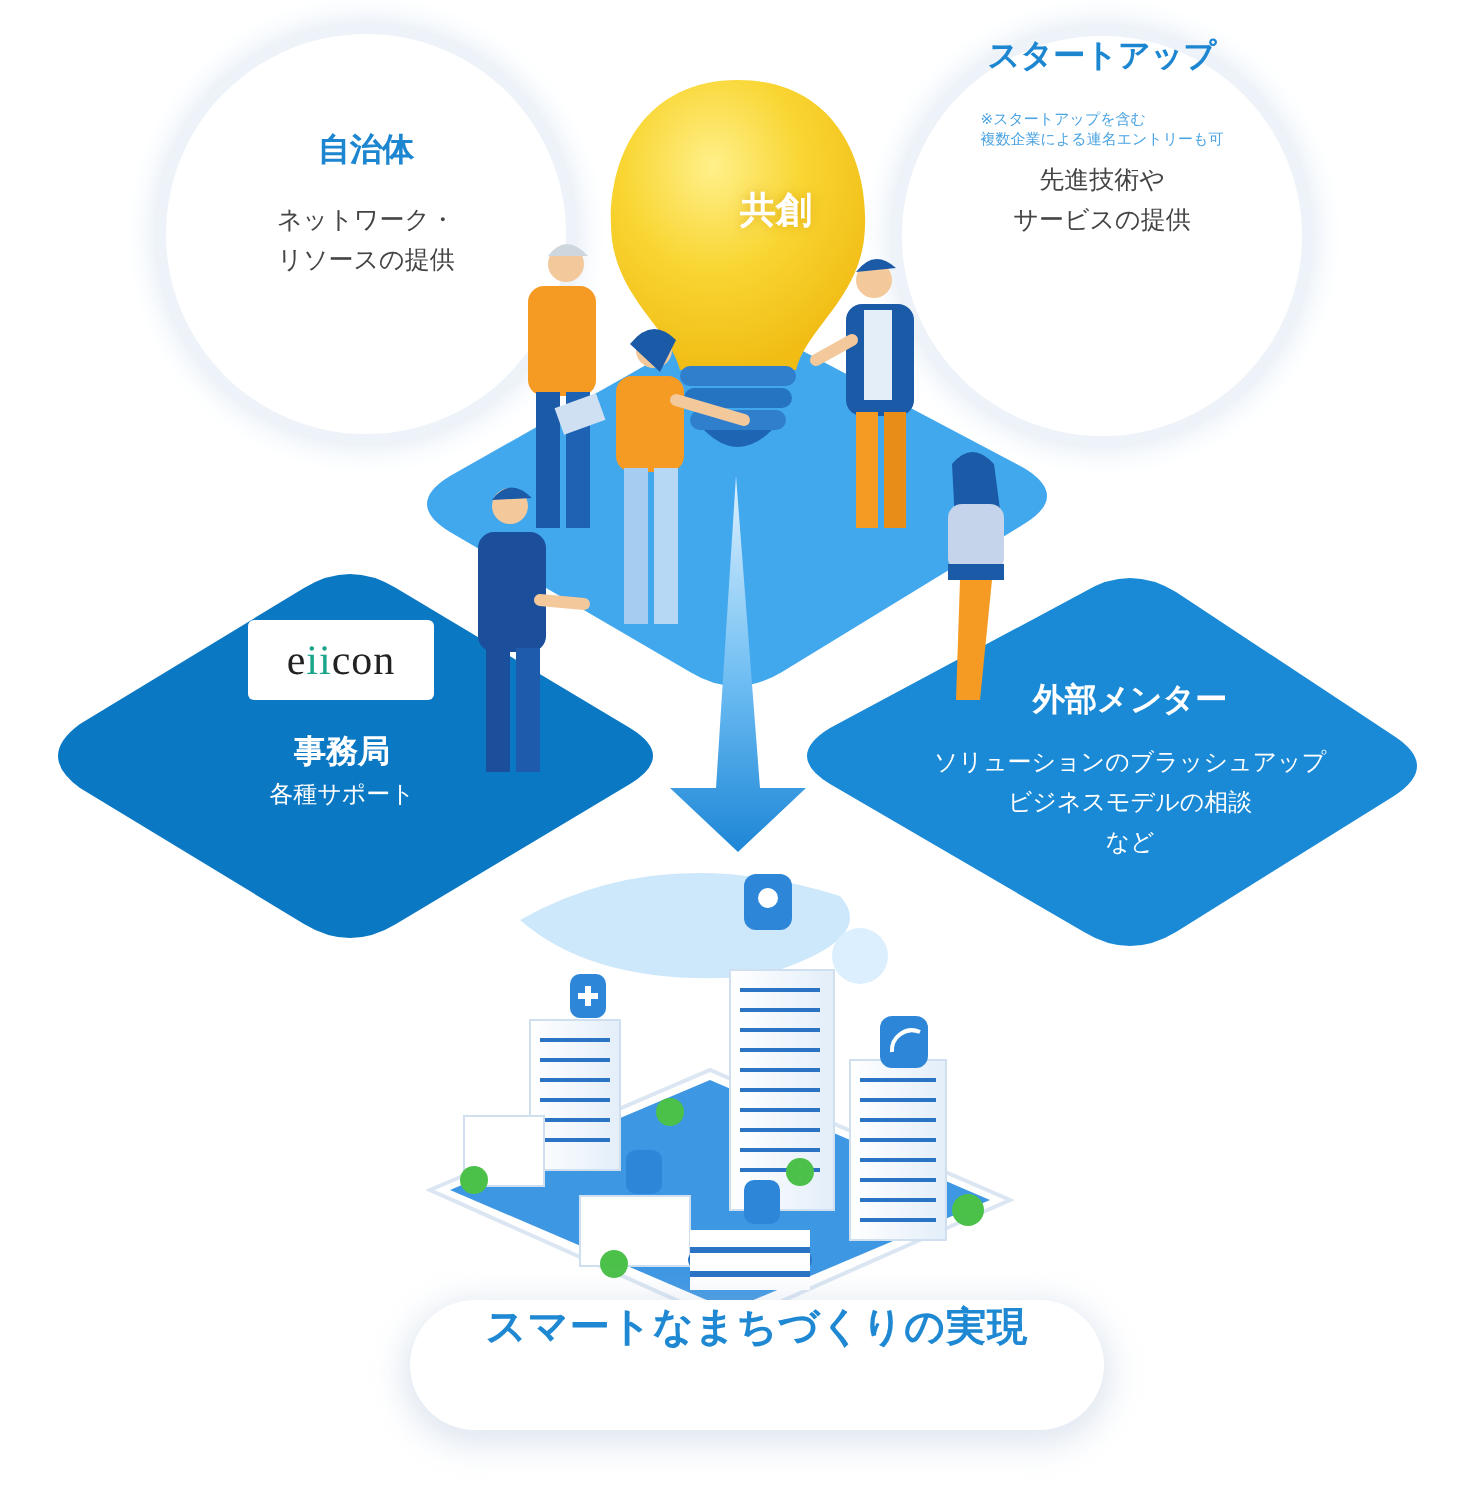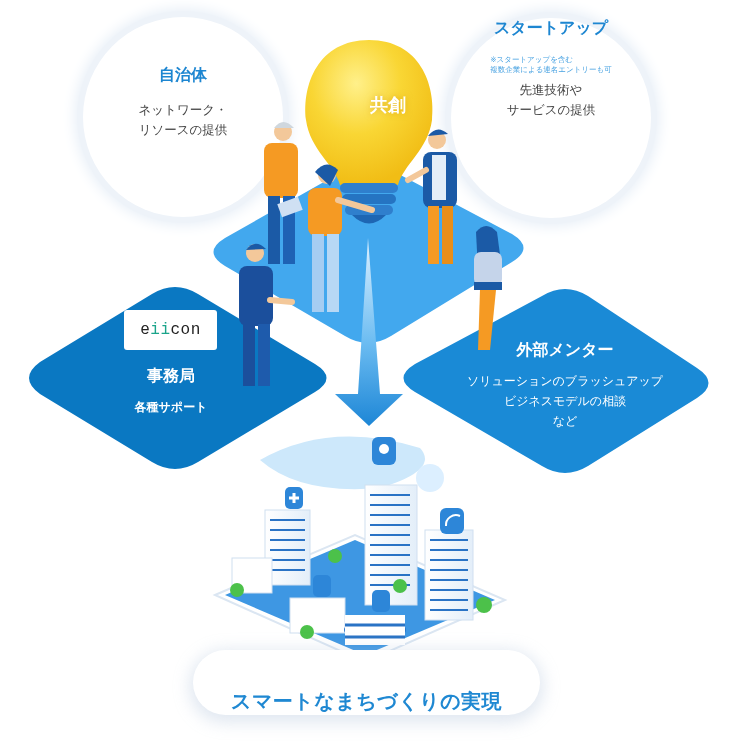--- a/index.html
+++ b/index.html
@@ -18,26 +18,26 @@
 
   .dia-text { position:absolute; text-align:center; color:#fff; }
   .dia-title { font-weight:bold; font-size:16px; }
   .dia-body  { font-size:12px; line-height:20px; }
 
   .bulb-label { position:absolute; color:#fff; font-weight:bold; font-size:18px;
                 text-shadow:0 0 6px rgba(210,150,0,0.6); }
 
   .logo-box { position:absolute; background:#fff; border-radius:3px; display:flex;
               align-items:center; justify-content:center; }
-  .logo-text { font-family:Liberation Mono, monospace; font-size:16px; color:#222; letter-spacing:0.5px; }
+  .logo-text { font-family:Liberation Serif, serif; font-size:21px; color:#222; letter-spacing:0.5px; }
   .logo-i { color:#1aa48a; }
 
-  .pill { position:absolute; left:193px; top:650px; width:347px; height:65px; border-radius:33px;
+  .pill { position:absolute; left:205px; top:650px; width:347px; height:65px; border-radius:33px;
           background:#fff; box-shadow:0 4px 16px 4px rgba(170,190,215,0.35);
-          display:flex; align-items:flex-end; justify-content:center; }
+          display:flex; align-items:flex-start; justify-content:center; }
   .pill span { color:#1f88d2; font-weight:bold; font-size:20px; letter-spacing:0.5px; }
 </style>
 </head>
 <body>
 
 <div class="circle" style="left:83px; top:17px;">
   <div class="title" style="margin-top:48px;">自治体</div>
   <div class="body" style="margin-top:14px;">
     <div>ネットワーク・</div>
     <div>リソースの提供</div>
@@ -197,21 +197,21 @@
   </g>
 </svg>
 
 <div class="bulb-label" style="left:350px; top:93px;margin-left:20px;">共創</div>
 
 <div class="logo-box" style="left:124px; top:310px; width:93px; height:40px;">
   <span class="logo-text"><span>e</span><span class="logo-i">ii</span><span>con</span></span>
 </div>
 <div class="dia-text" style="left:110px; top:366px; width:122px;">
   <div class="dia-title">事務局</div>
-  <div class="dia-body" style="margin-top:10px;font-weight:bold;">各種サポート</div>
+  <div class="dia-body" style="">各種サポート</div>
 </div>
 
 <div class="dia-text" style="left:440px; top:340px; width:250px;">
   <div class="dia-title">外部メンター</div>
   <div class="dia-body" style="margin-top:10px;">
     <div>ソリューションのブラッシュアップ</div>
     <div>ビジネスモデルの相談</div>
     <div>など</div>
   </div>
 </div>

